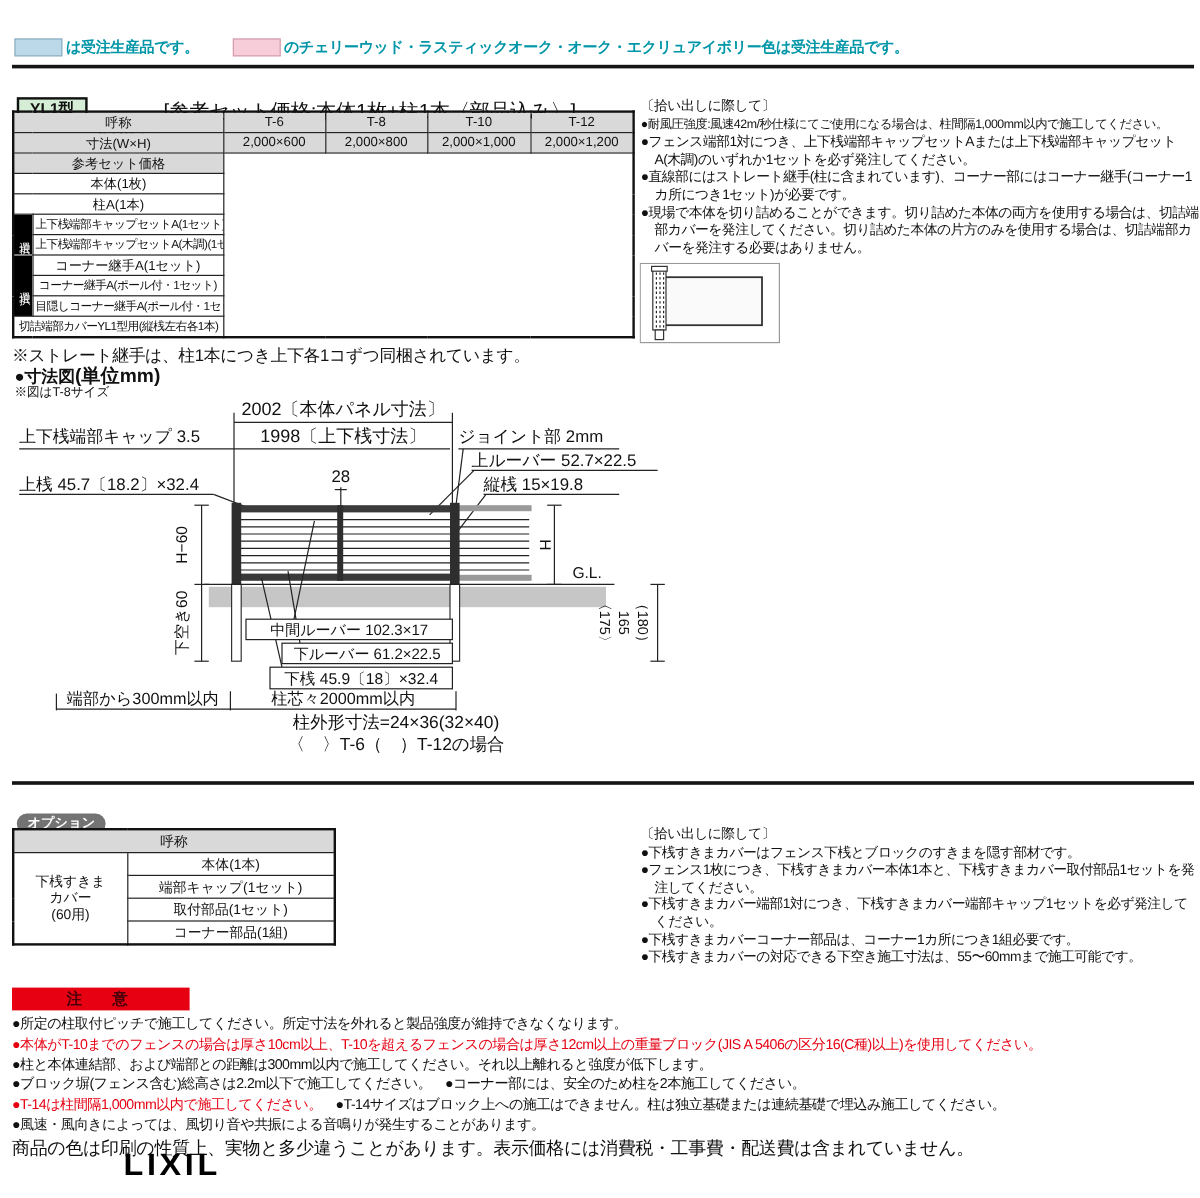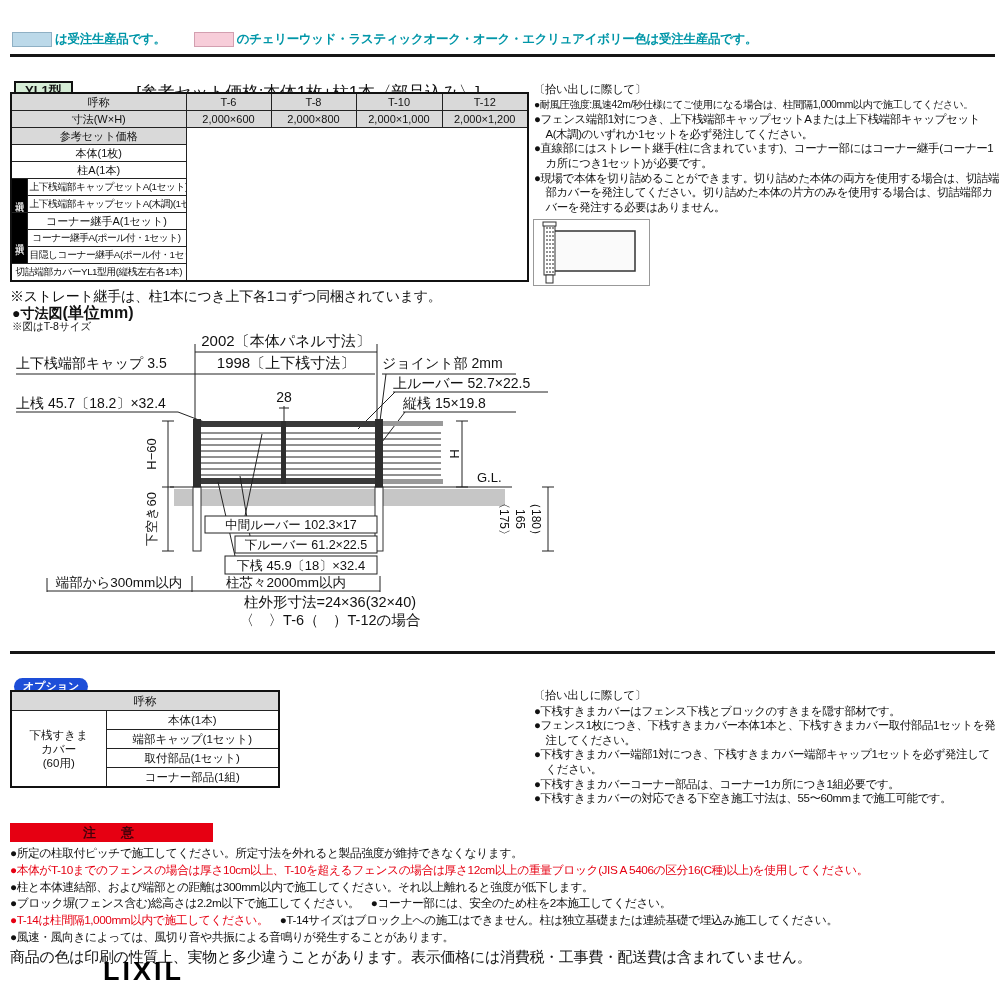--- a/index.html
+++ b/index.html
@@ -12,21 +12,21 @@
   .swatch.blue{background:#bcd9e9;border:1px solid #8fb0c4;}
   .swatch.pink{background:#f7cdd9;border:1px solid #d39fb0;margin-left:28px;}
   .legend span.t{color:#0096a8;font-size:12.5px;font-weight:bold;margin-left:3px;letter-spacing:-0.3px;}
   .rule{left:10px;width:985px;height:3px;background:#151515;}
   .rule1{top:54px;} .rule2{top:651px;}
   
   .sechead{display:flex;align-items:center;}
   .s1head{top:68px;left:14px;}
   .badge-green{background:#d5ecd5;border:2px solid #111;font-weight:bold;font-size:13px;
                padding:0px 9px 1px 9px;line-height:16px;text-align:center;}
-  .badge-cyan{background:#1d4ed8;color:#fff;font-weight:bold;font-size:11px;border-radius:9px;
+  .badge-cyan{background:#737373;color:#fff;font-weight:bold;font-size:11px;border-radius:9px;
               padding:2px 9px 3px 9px;line-height:12px;}
   .sectitle{font-size:16px;font-weight:bold;margin-left:8px;letter-spacing:0.5px;margin-top:26px;}
   .subtitle{font-size:17px;margin-left:6px;letter-spacing:-0.3px;padding-top:2px;}
   
   table{border-collapse:collapse;table-layout:fixed;}
   .ptable{top:92px;left:10px;width:517px;border:2px solid #111;}
   .ptable td{border:1px solid #222;font-size:11px;text-align:center;height:16px;
              padding:0 2px;overflow:hidden;white-space:nowrap;}
   .ptable td.gray{background:#d9d9d9;}
   td.sel{background:#000;color:#fff;writing-mode:vertical-rl;text-orientation:upright;
@@ -47,21 +47,21 @@
   .fignote{top:320px;left:12px;font-size:10.5px;}
   .dimsvg{top:330px;left:0px;}
   svg text{font-family:"Liberation Sans",sans-serif;fill:#111;}
   svg line{stroke:#222;stroke-width:1;}
   
   .otable{top:690px;left:10px;width:268px;border:2px solid #111;}
   .otable td{border:1px solid #222;font-size:11.5px;text-align:center;height:18px;padding:0 2px;}
   .otable td.gray{background:#d9d9d9;}
   .otable td.grp{white-space:pre-line;font-size:11.5px;line-height:14px;margin-left:36px;}
   
-  .cbanner{top:823px;left:10px;width:203px;height:19px;background:#e60012;color:#47000a;
+  .cbanner{top:823px;left:10px;width:148px;height:19px;background:#e60012;color:#47000a;
            font-weight:bold;font-size:13px;text-align:center;line-height:19px;letter-spacing:6px;}
   .clines{top:846px;left:10px;width:988px;font-size:11.8px;letter-spacing:-0.45px;}
   .clines .cl{height:16.8px;white-space:nowrap;overflow:hidden;}
   .red{color:#e60012;}
   .cfoot{top:948px;left:10px;font-size:15px;letter-spacing:-0.3px;}
   .logo{top:956px;left:103px;font-size:27px;font-weight:bold;letter-spacing:3px;color:#000;
         transform:scaleY(0.95);}
 </style>
 </head>
 <body>

